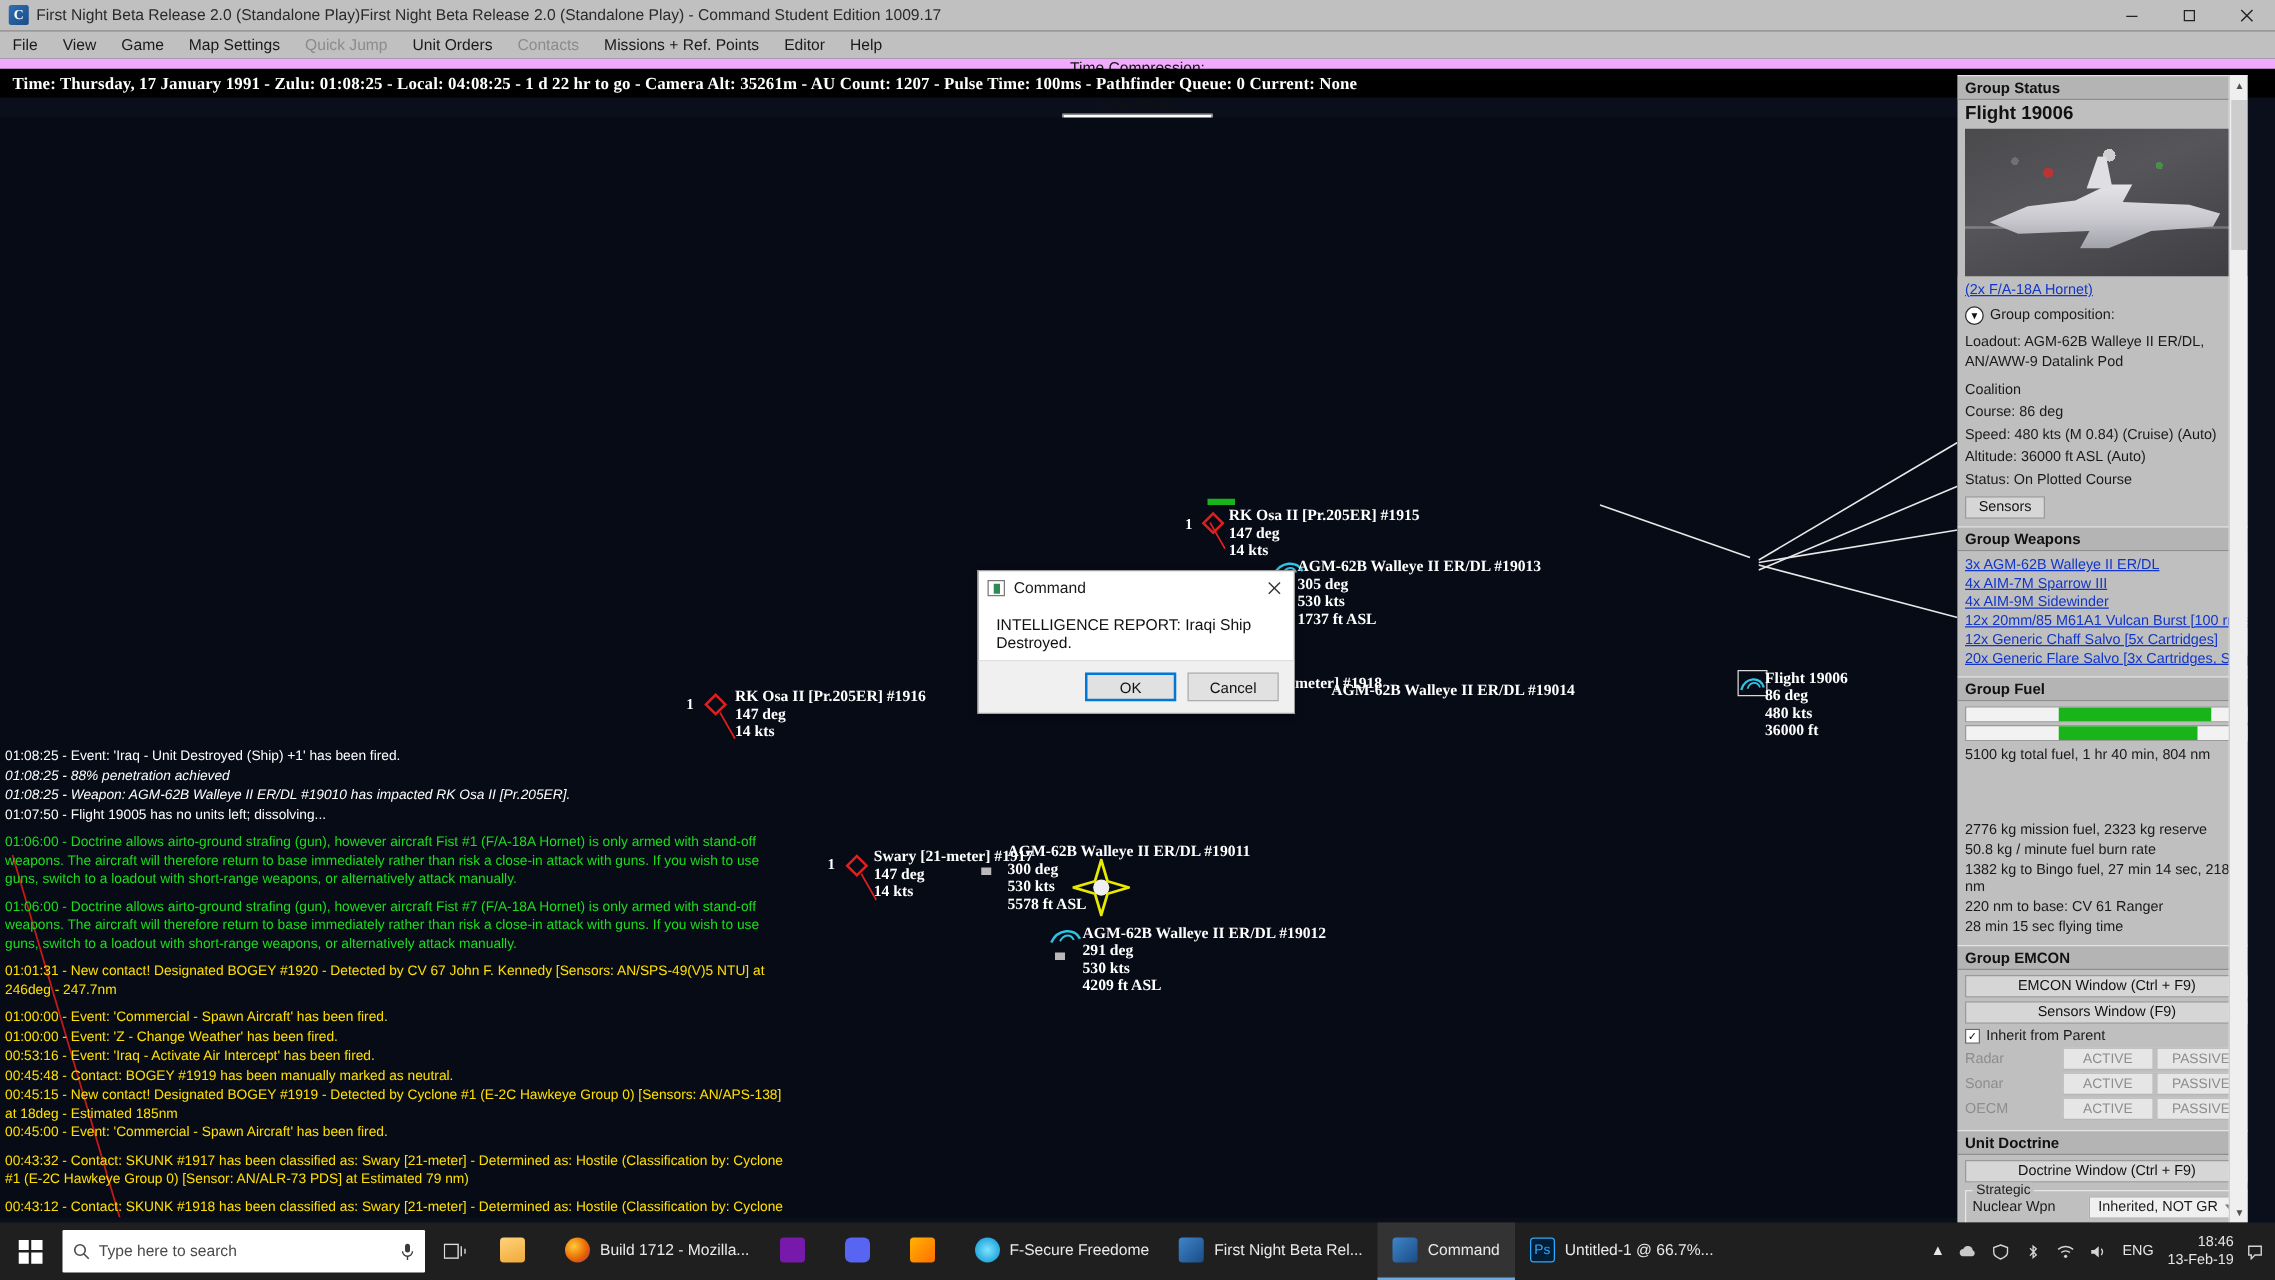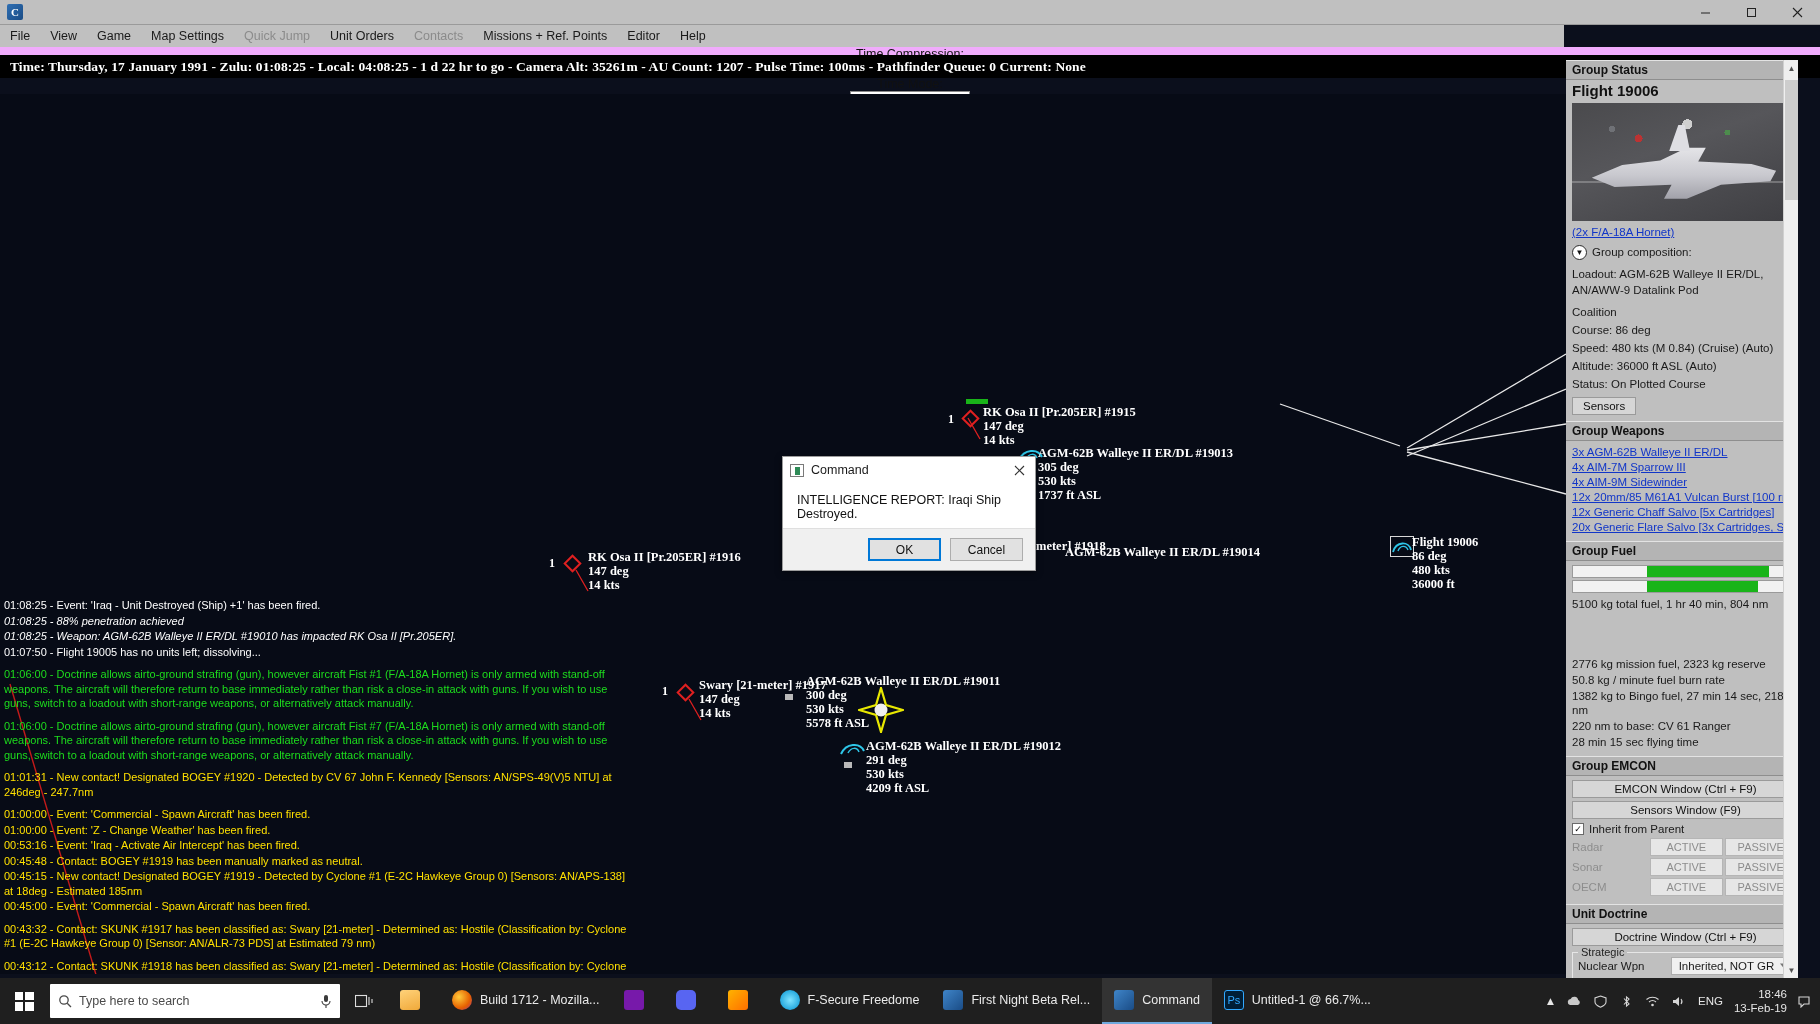--- a/index.html
+++ b/index.html
@@ -39,21 +39,21 @@
   }
   .win-btns { margin-left: auto; display: flex; height: 25px; }
   .win-btn {
     width: 46px; height: 25px; display: flex; align-items: center;
     justify-content: center; color: #222; font-size: 12px;
   }
   .win-btn svg { display: block; }
 
   
   .menubar {
-    position: absolute; top: 25px; left: 0; width: 1564px; height: 22px;
+    position: absolute; top: 25px; left: 0; width: 1820px; height: 22px;
     background: #c0c0c0; display: flex; align-items: center;
     font-size: 12.5px; color: #1a1a1a;
   }
   .menubar .mi { padding: 2px 10px; white-space: nowrap; }
   .menubar .mi.disabled { color: #8b8b8b; }
 
   
   .toolbar {
     position: absolute; top: 47px; left: 0; width: 1820px; height: 24px;
     background: #f0abfc; display: flex; align-items: center;
@@ -325,20 +325,21 @@
           padding-right: 10px; color: #e6e6e6; font-size: 11.5px; }
   .tray .clock { text-align: right; line-height: 14px; font-size: 11.5px; }
 </style>
 </head>
 <body>
 
 <div id="app">
 
   <div class="titlebar">
     <div class="app-icon"></div>
+    <div class="title-text">First Night Beta Release 2.0 (Standalone Play)First Night Beta Release 2.0 (Standalone Play) - Command Student Edition 1009.17</div>
     <div class="win-btns">
       <div class="win-btn">
         <svg width="11" height="11" viewBox="0 0 11 11">
             <line x1="1" y1="6" x2="10" y2="6" stroke="#222" stroke-width="1"></line>
           </svg>
       </div>
       <div class="win-btn">
         <svg width="11" height="11" viewBox="0 0 11 11">
             <rect x="1.5" y="1.5" width="8" height="8" fill="none" stroke="#222" stroke-width="1"></rect>
           </svg>

